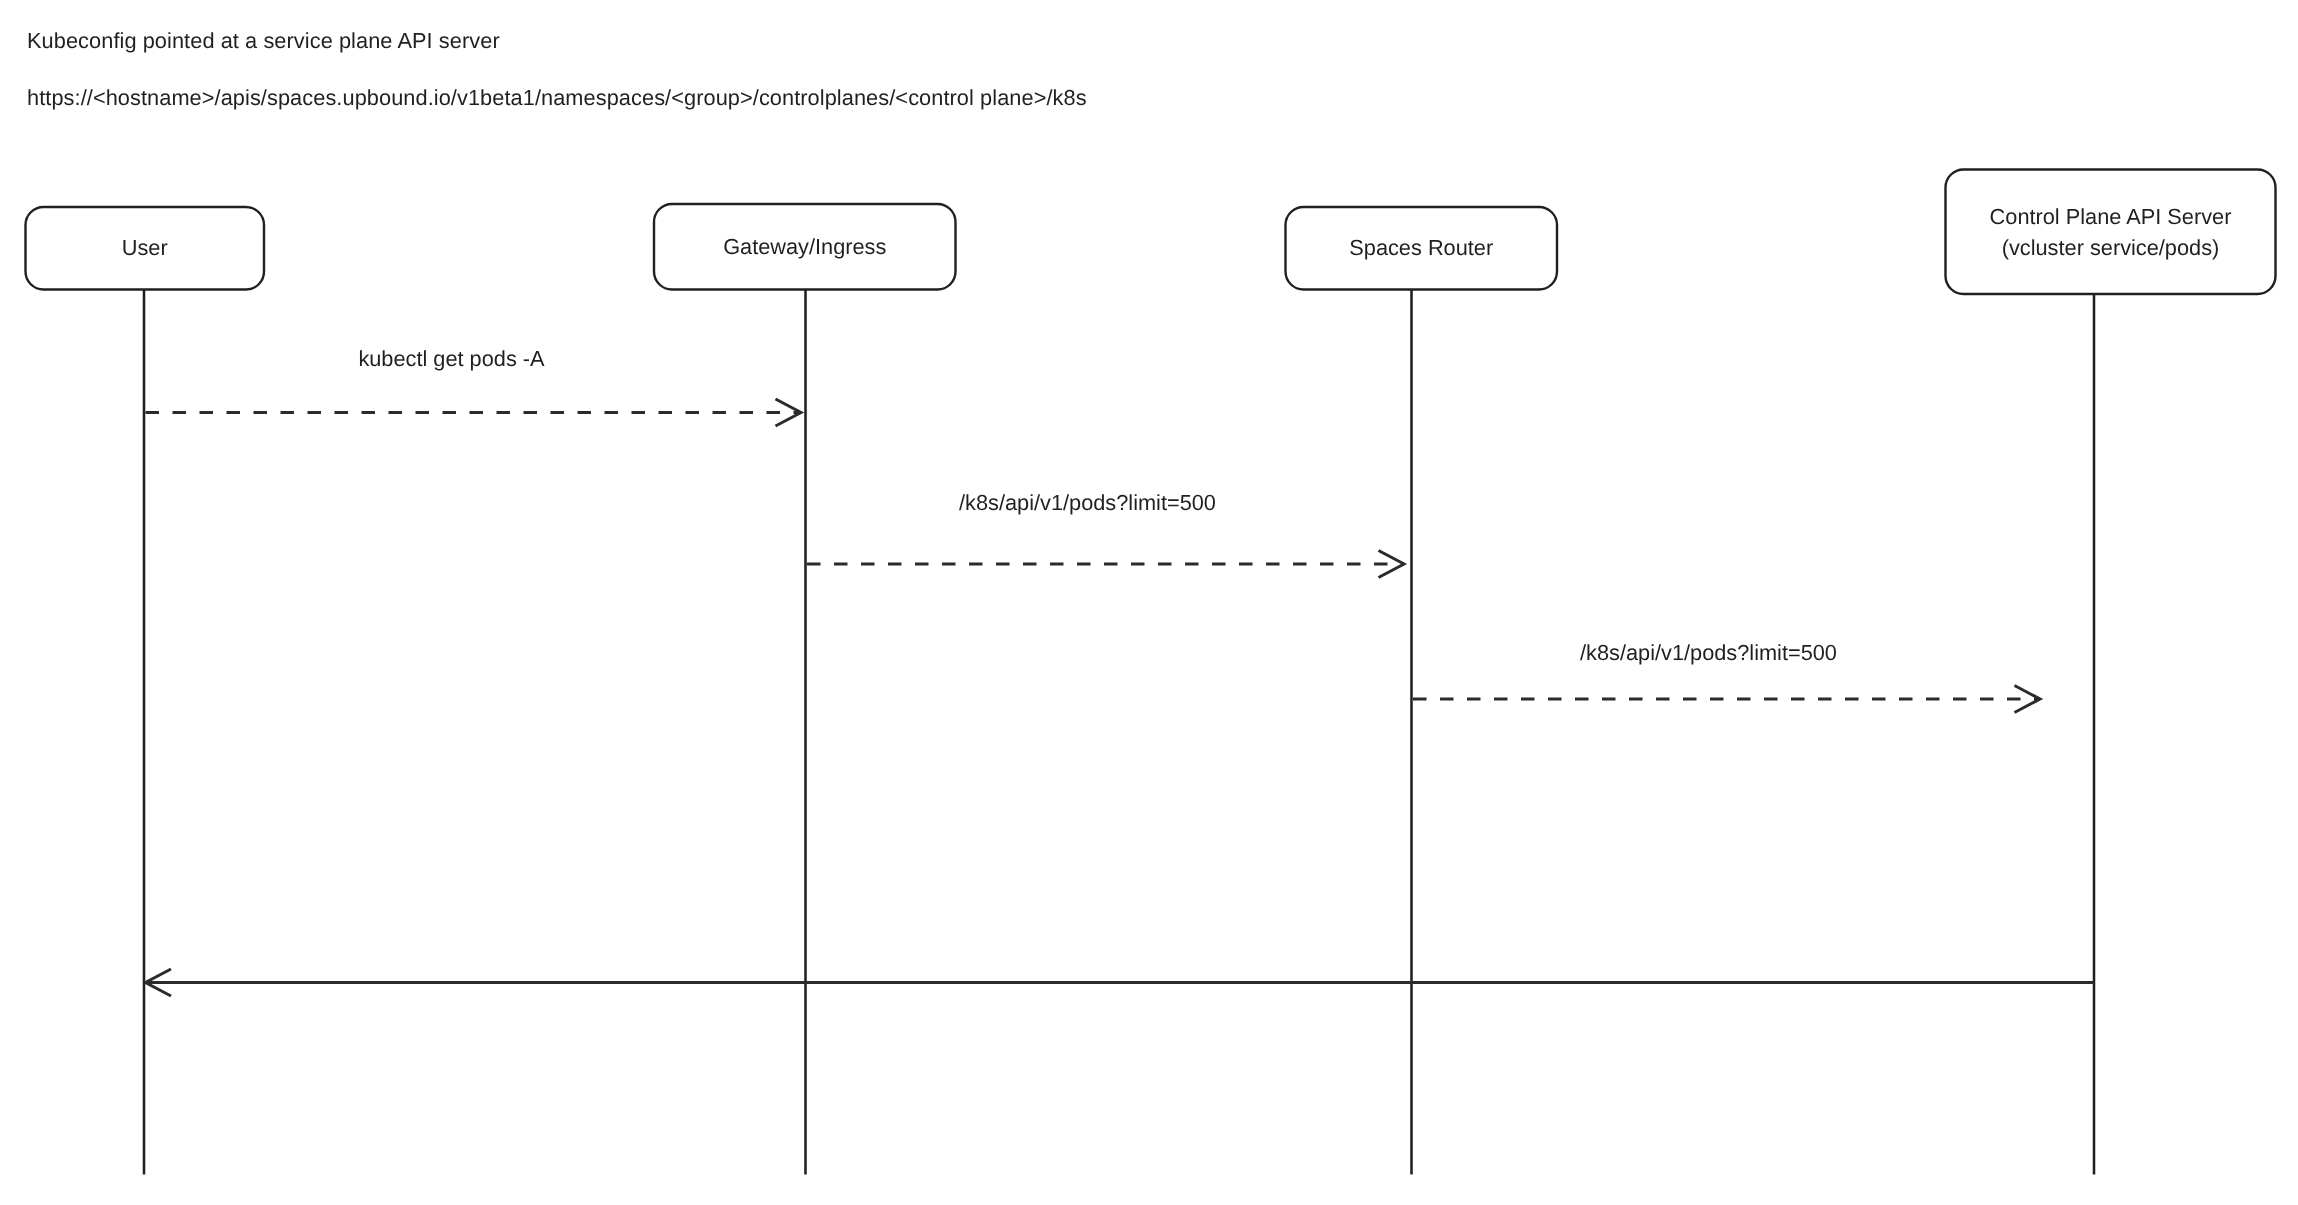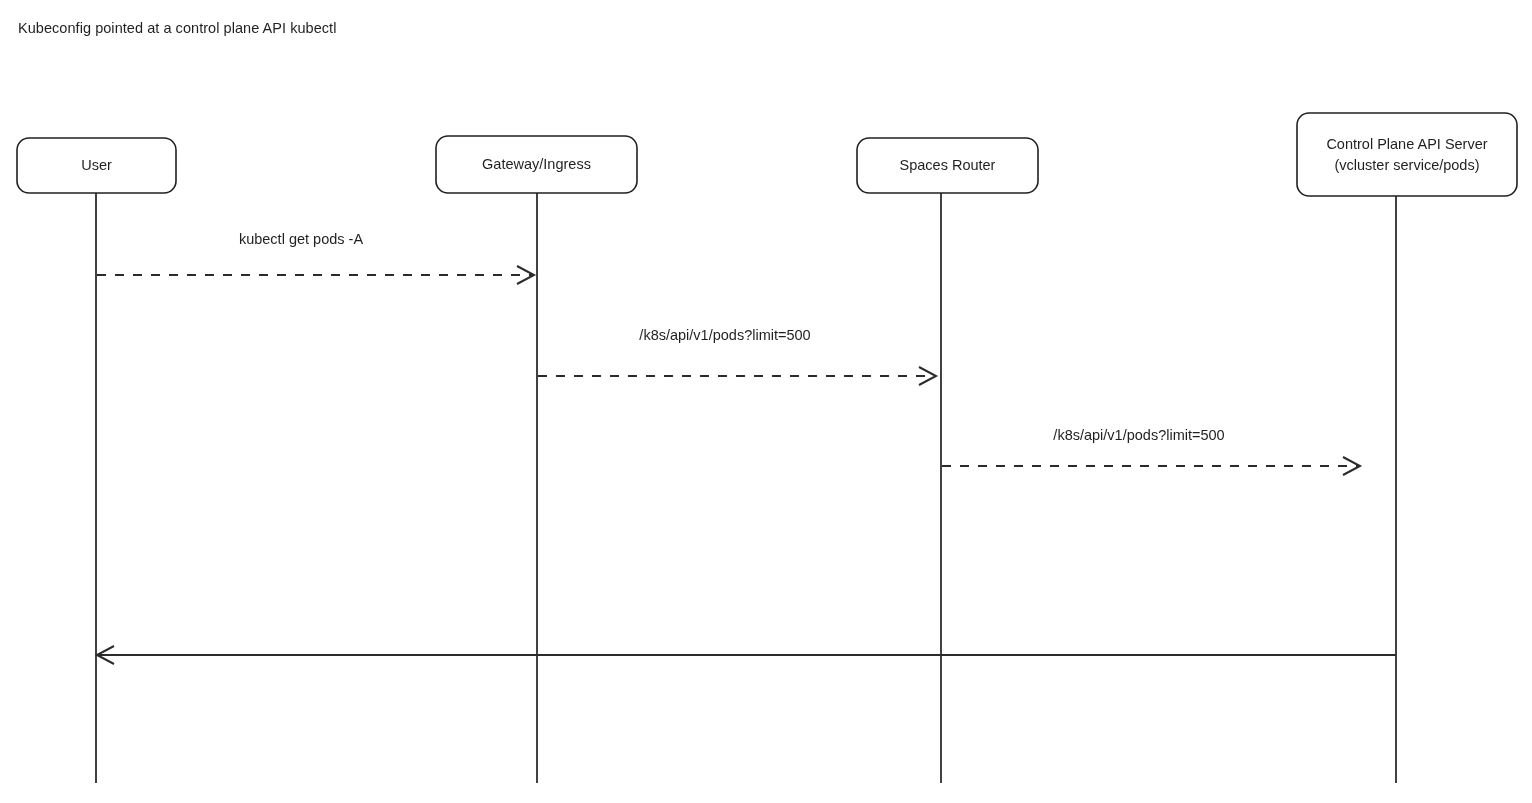--- a/index.html
+++ b/index.html
@@ -80,22 +80,23 @@
     font-size: 14.5px;
     fill: #1f2020;
     text-anchor: middle;
   }
 </style>
 </head>
 <body>
 
 <div id="diagram-root">
 
-  <div class="header-text" id="header-title">Kubeconfig pointed at a control plane API kubectl</div>
+  <div class="header-text" id="header-title">Kubeconfig pointed at a service plane API server</div>
 
+  <div class="header-text" id="header-url">https://&lt;hostname&gt;/apis/spaces.upbound.io/v1beta1/namespaces/&lt;group&gt;/controlplanes/&lt;control plane&gt;/k8s</div>
 
   <svg id="sequence-canvas" viewBox="0 0 1532 803" xmlns="http://www.w3.org/2000/svg">
 
     <g id="lifelines-layer">
         <line x1="96" y1="193" x2="96" y2="783" class="lifeline"></line>
         <line x1="537" y1="193" x2="537" y2="783" class="lifeline"></line>
         <line x1="941" y1="193" x2="941" y2="783" class="lifeline"></line>
         <line x1="1396" y1="196" x2="1396" y2="783" class="lifeline"></line>
       </g>
     <g id="messages-layer">

